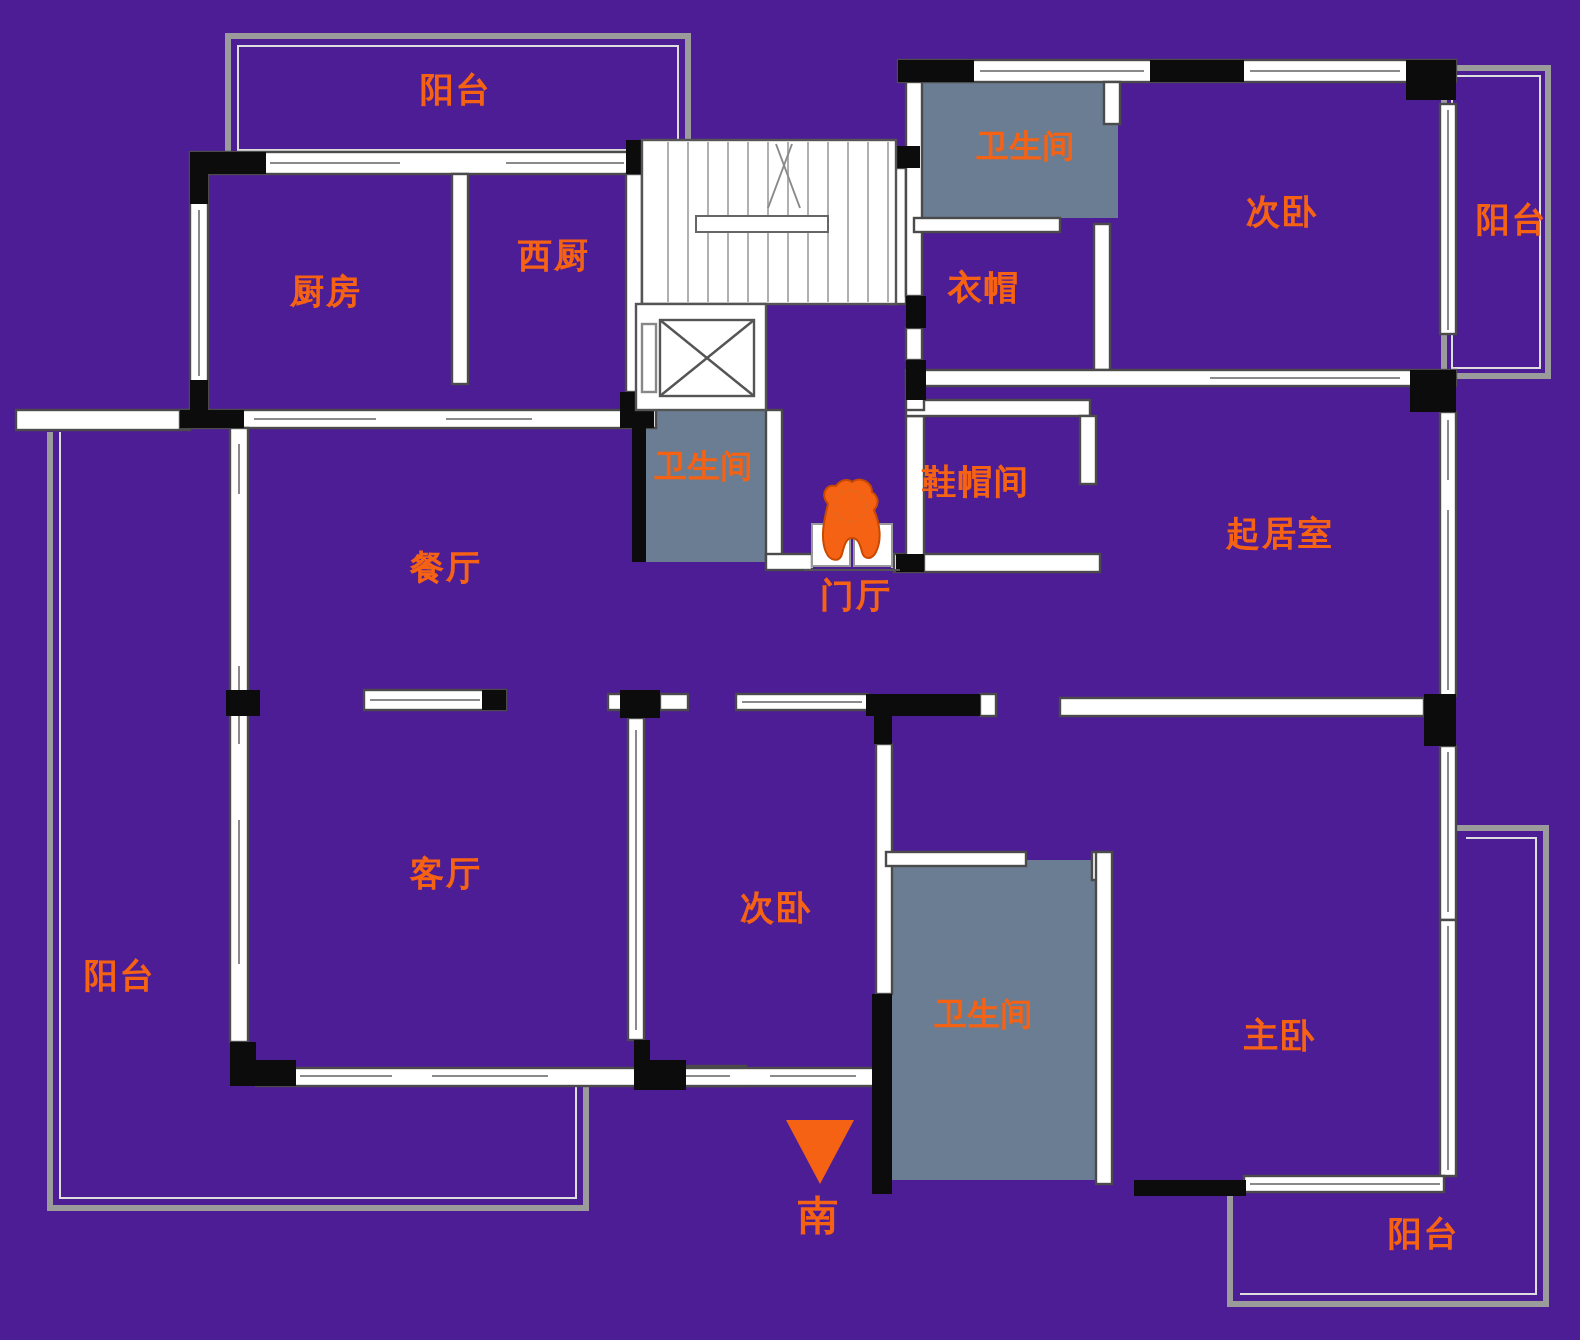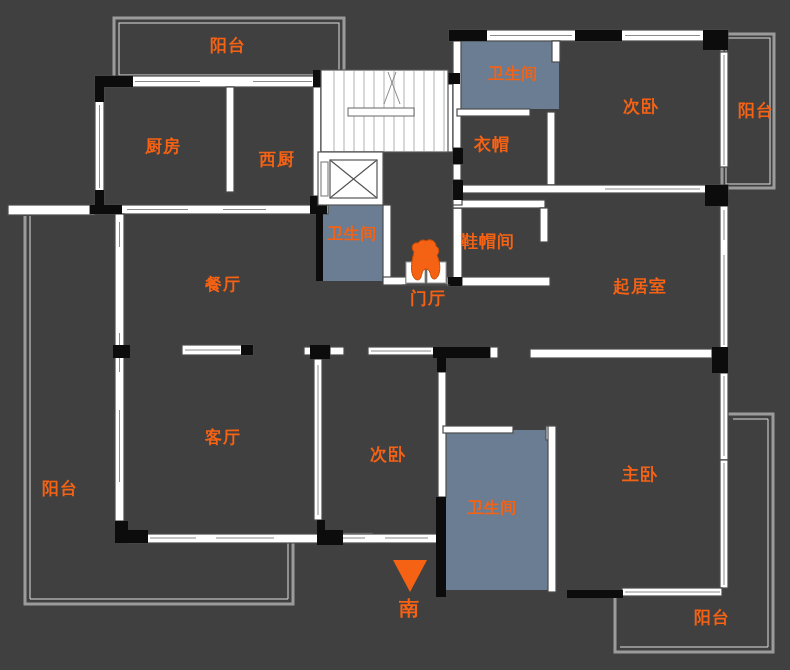--- a/index.html
+++ b/index.html
@@ -1,17 +1,17 @@
 <!DOCTYPE html>
 <html style="--accent: #f66214; --bath: #6a7d92;"><head>
 <meta charset="utf-8">
 <style>
   html,body{margin:0;padding:0;background:#fff;}
   body{font-family:"DejaVu Sans",sans-serif;}
-  #plan{position:relative;width:790px;height:670px;background:#404040;overflow:hidden;}
+  #plan{position:relative;width:790px;height:670px;background:#4c1d95;overflow:hidden;}
   #plan svg{position:absolute;left:0;top:0;}
   .room-label{
     position:absolute;
     transform:translate(-50%,-50%);
     color:var(--accent);
     font-weight:bold;
     font-size:17px;
     letter-spacing:1px;
     white-space:nowrap;
     user-select:none;
@@ -190,30 +190,30 @@
            C430,272 429,269 426,269 C423,269 422,273 421,277 C420,281 415,281 413,276
            C410,269 412,260 414,252 Z"></path>
       <circle cx="425" cy="253" r="8" fill="none" stroke="#e06a20" stroke-dasharray="2,2"></circle>
     </g>
 
     <polygon points="393,560 427,560 410,592" class="accent-fill"></polygon>
   </svg>
 
   <div class="room-label" style="left:228px;top:45px">阳台</div>
   <div class="room-label" style="left:163px;top:146px">厨房</div>
-  <div class="room-label" style="left:277px;top:159px">西厨</div>
+  <div class="room-label" style="left:277px;top:128px">西厨</div>
   <div class="room-label small" style="left:352px;top:234px">卫生间</div>
   <div class="room-label small" style="left:513px;top:74px">卫生间</div>
   <div class="room-label" style="left:492px;top:144px">衣帽</div>
   <div class="room-label" style="left:641px;top:106px">次卧</div>
   <div class="room-label" style="left:756px;top:110px">阳台</div>
   <div class="room-label" style="left:488px;top:241px">鞋帽间</div>
   <div class="room-label" style="left:223px;top:284px">餐厅</div>
-  <div class="room-label" style="left:640px;top:286px">起居室</div>
+  <div class="room-label" style="left:640px;top:267px">起居室</div>
   <div class="room-label" style="left:428px;top:298px">门厅</div>
   <div class="room-label" style="left:223px;top:437px">客厅</div>
   <div class="room-label" style="left:388px;top:454px">次卧</div>
   <div class="room-label small" style="left:492px;top:508px">卫生间</div>
-  <div class="room-label" style="left:640px;top:474px">主卧</div>
+  <div class="room-label" style="left:640px;top:518px">主卧</div>
   <div class="room-label" style="left:60px;top:488px">阳台</div>
   <div class="room-label" style="left:712px;top:617px">阳台</div>
   <div class="room-label compass" style="left:409px;top:608px">南</div>
 </div>
 
 </body></html>

